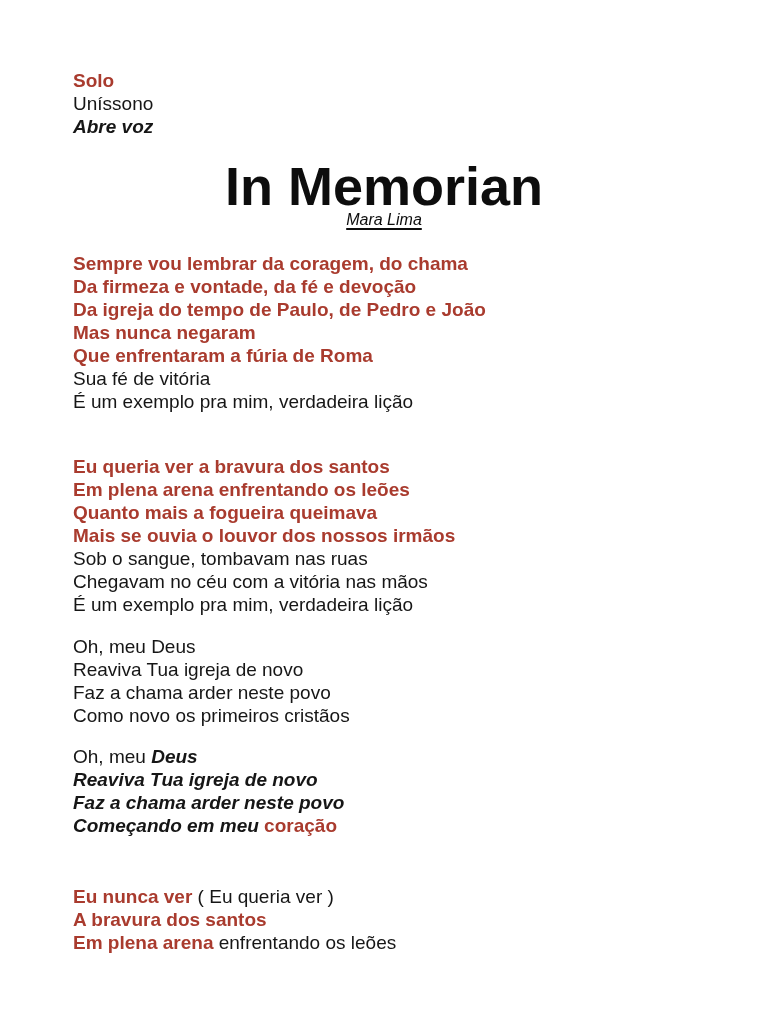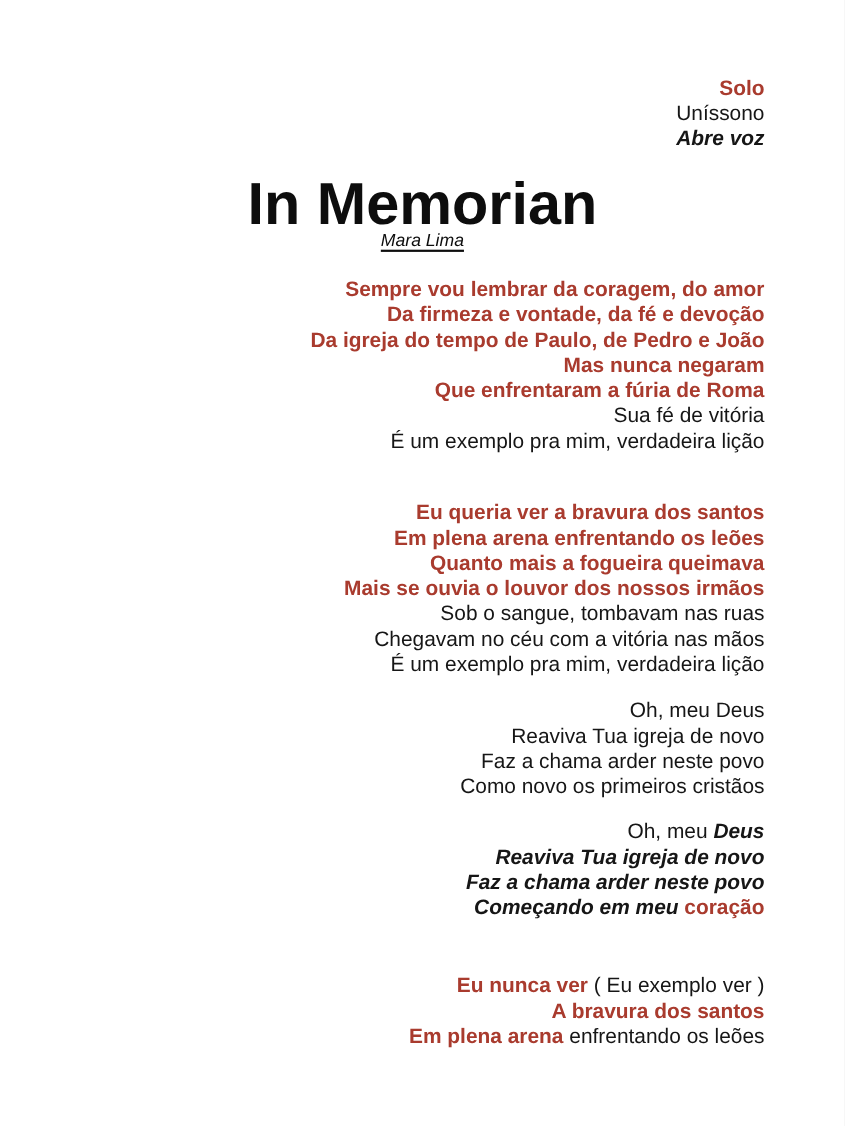--- a/index.html
+++ b/index.html
@@ -9,21 +9,21 @@
     margin:0 auto;
     background:#ffffff;
     box-sizing:border-box;
     padding:69px 73px 0 73px;
     font-family:"Liberation Sans","DejaVu Sans",sans-serif;
     font-size:19px;
     line-height:23px;
     color:#161616;
     overflow:hidden;
   }
-  .line{white-space:pre-wrap;text-align:right;}
+  .line{white-space:pre-wrap;}
   .seg{}
   .red{color:#a93b2e;font-weight:700;}
   .biu{
     font-weight:700;font-style:italic;
     text-decoration-thickness:2px;
     text-underline-offset:3px;
   }
   .title{
     font-size:54px;line-height:44px;font-weight:700;
     text-align:center;
@@ -57,21 +57,21 @@
   <div class="notes">
     <div class="line"><span class="seg red">Solo</span></div>
     <div class="line"><span class="seg">Uníssono</span></div>
     <div class="line"><span class="seg biu">Abre voz</span></div>
   </div>
 
   <h1 class="title">In Memorian</h1>
   <div class="author"><span class="au">Mara Lima</span></div>
 
   <div class="stanza s1">
-    <div class="line"><span class="seg red">Sempre vou lembrar da coragem, do amor</span></div>
+    <div class="line"><span class="seg red">Sempre vou lembrar da coragem, do chama</span></div>
     <div class="line"><span class="seg red">Da firmeza e vontade, da fé e devoção</span></div>
     <div class="line"><span class="seg red">Da igreja do tempo de Paulo, de Pedro e João</span></div>
     <div class="line"><span class="seg red">Mas nunca negaram</span></div>
     <div class="line"><span class="seg red">Que enfrentaram a fúria de Roma</span></div>
     <div class="line"><span class="seg">Sua fé de vitória</span></div>
     <div class="line"><span class="seg">É um exemplo pra mim, verdadeira lição</span></div>
   </div>
 
   <div class="stanza s2">
     <div class="line"><span class="seg red">Eu queria ver a bravura dos santos</span></div>
@@ -91,18 +91,18 @@
   </div>
 
   <div class="stanza s4">
     <div class="line"><span class="seg">Oh, meu </span><span class="seg biu">Deus</span></div>
     <div class="line"><span class="seg biu">Reaviva Tua igreja de novo</span></div>
     <div class="line"><span class="seg biu">Faz a chama arder neste povo</span></div>
     <div class="line"><span class="seg biu">Começando em meu </span><span class="seg red">coração</span></div>
   </div>
 
   <div class="stanza s5">
-    <div class="line"><span class="seg red">Eu nunca ver</span><span class="seg"> ( Eu exemplo ver )</span></div>
+    <div class="line"><span class="seg red">Eu nunca ver</span><span class="seg"> ( Eu queria ver )</span></div>
     <div class="line"><span class="seg red">A bravura dos santos</span></div>
     <div class="line"><span class="seg red">Em plena arena</span><span class="seg"> enfrentando os leões</span></div>
   </div>
 
 </div>
 
 </body></html>

